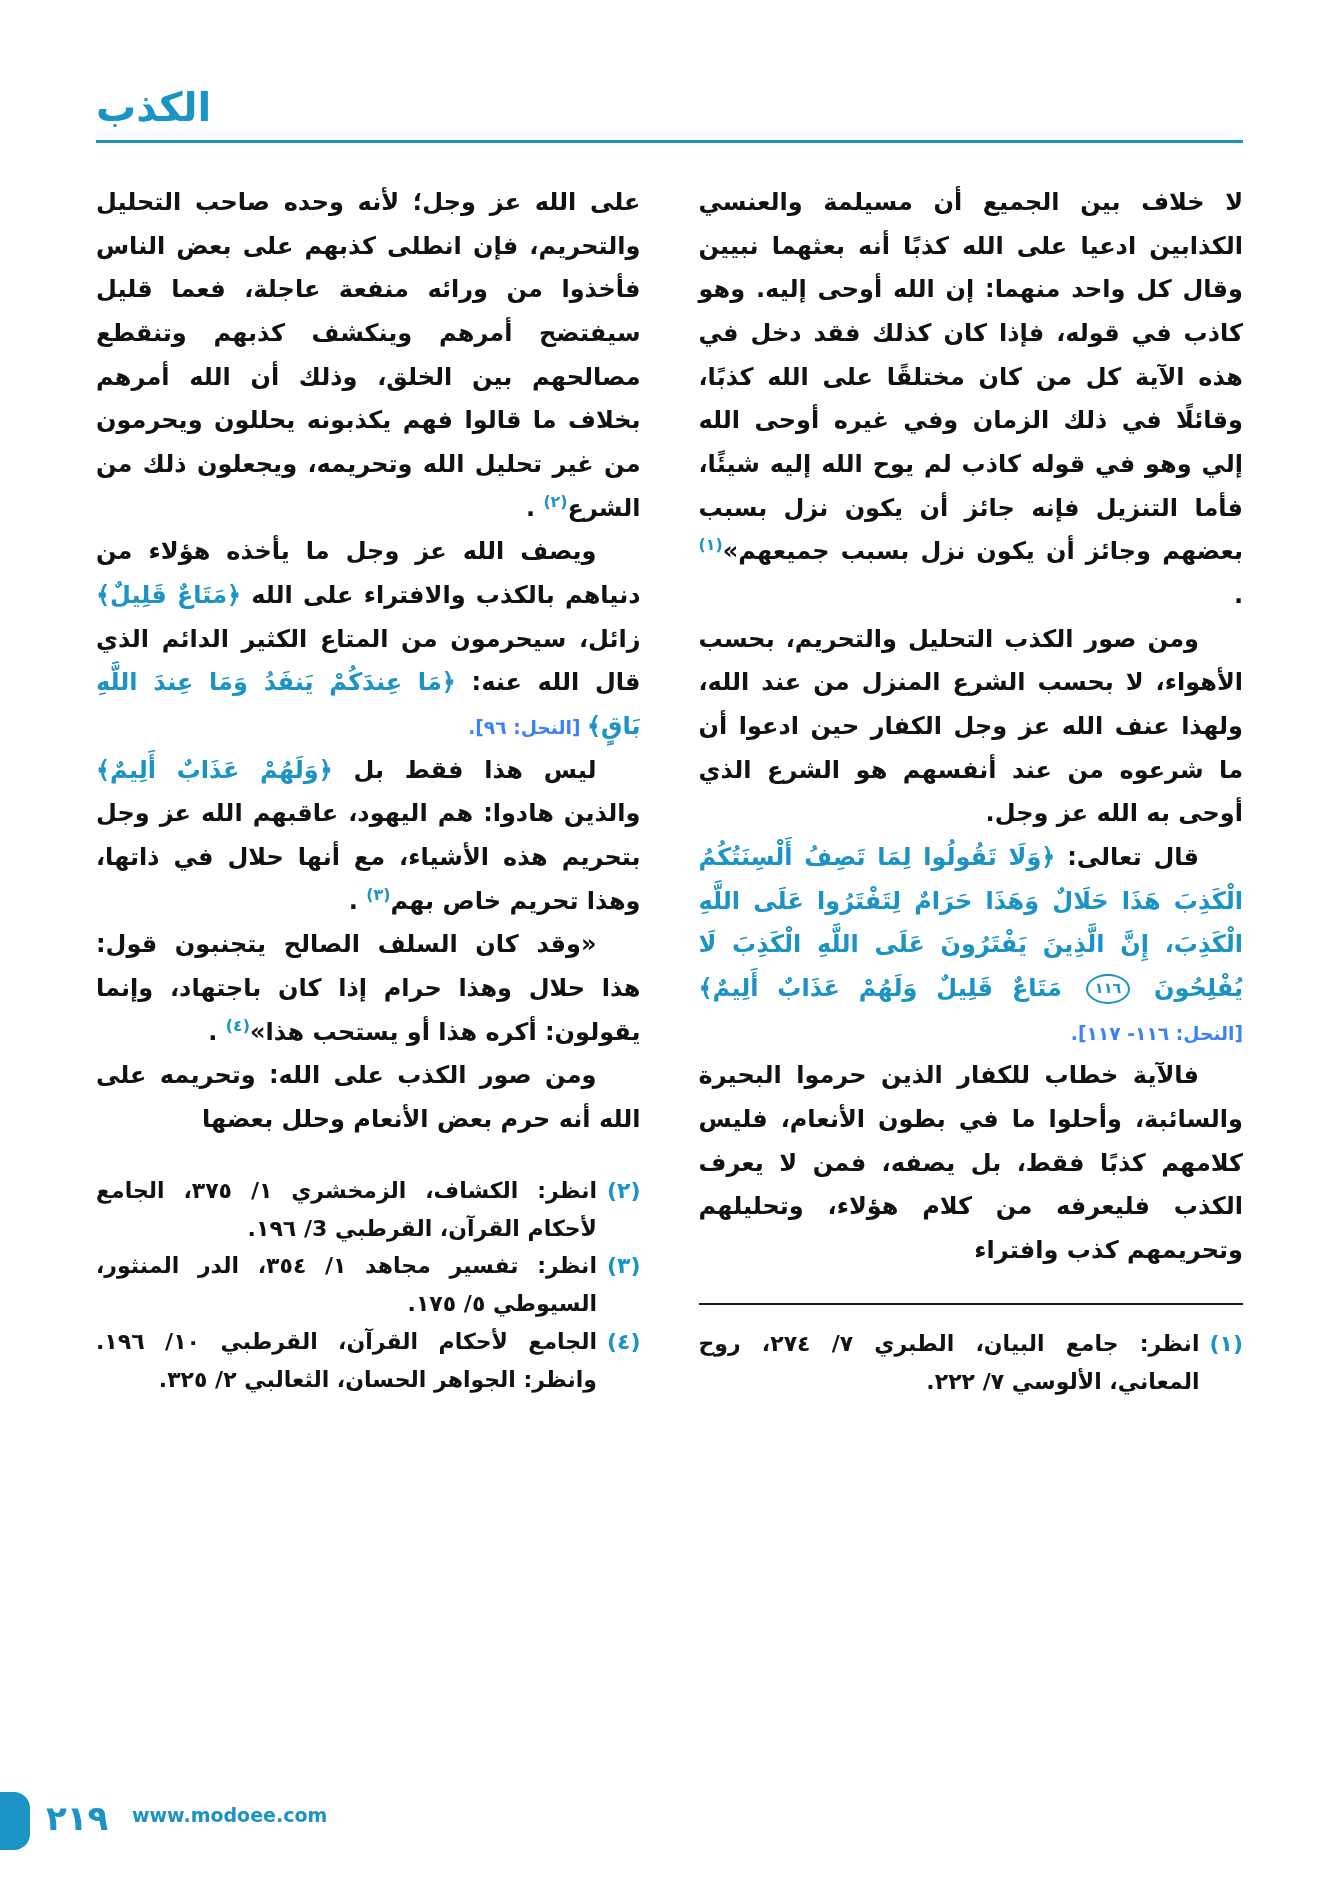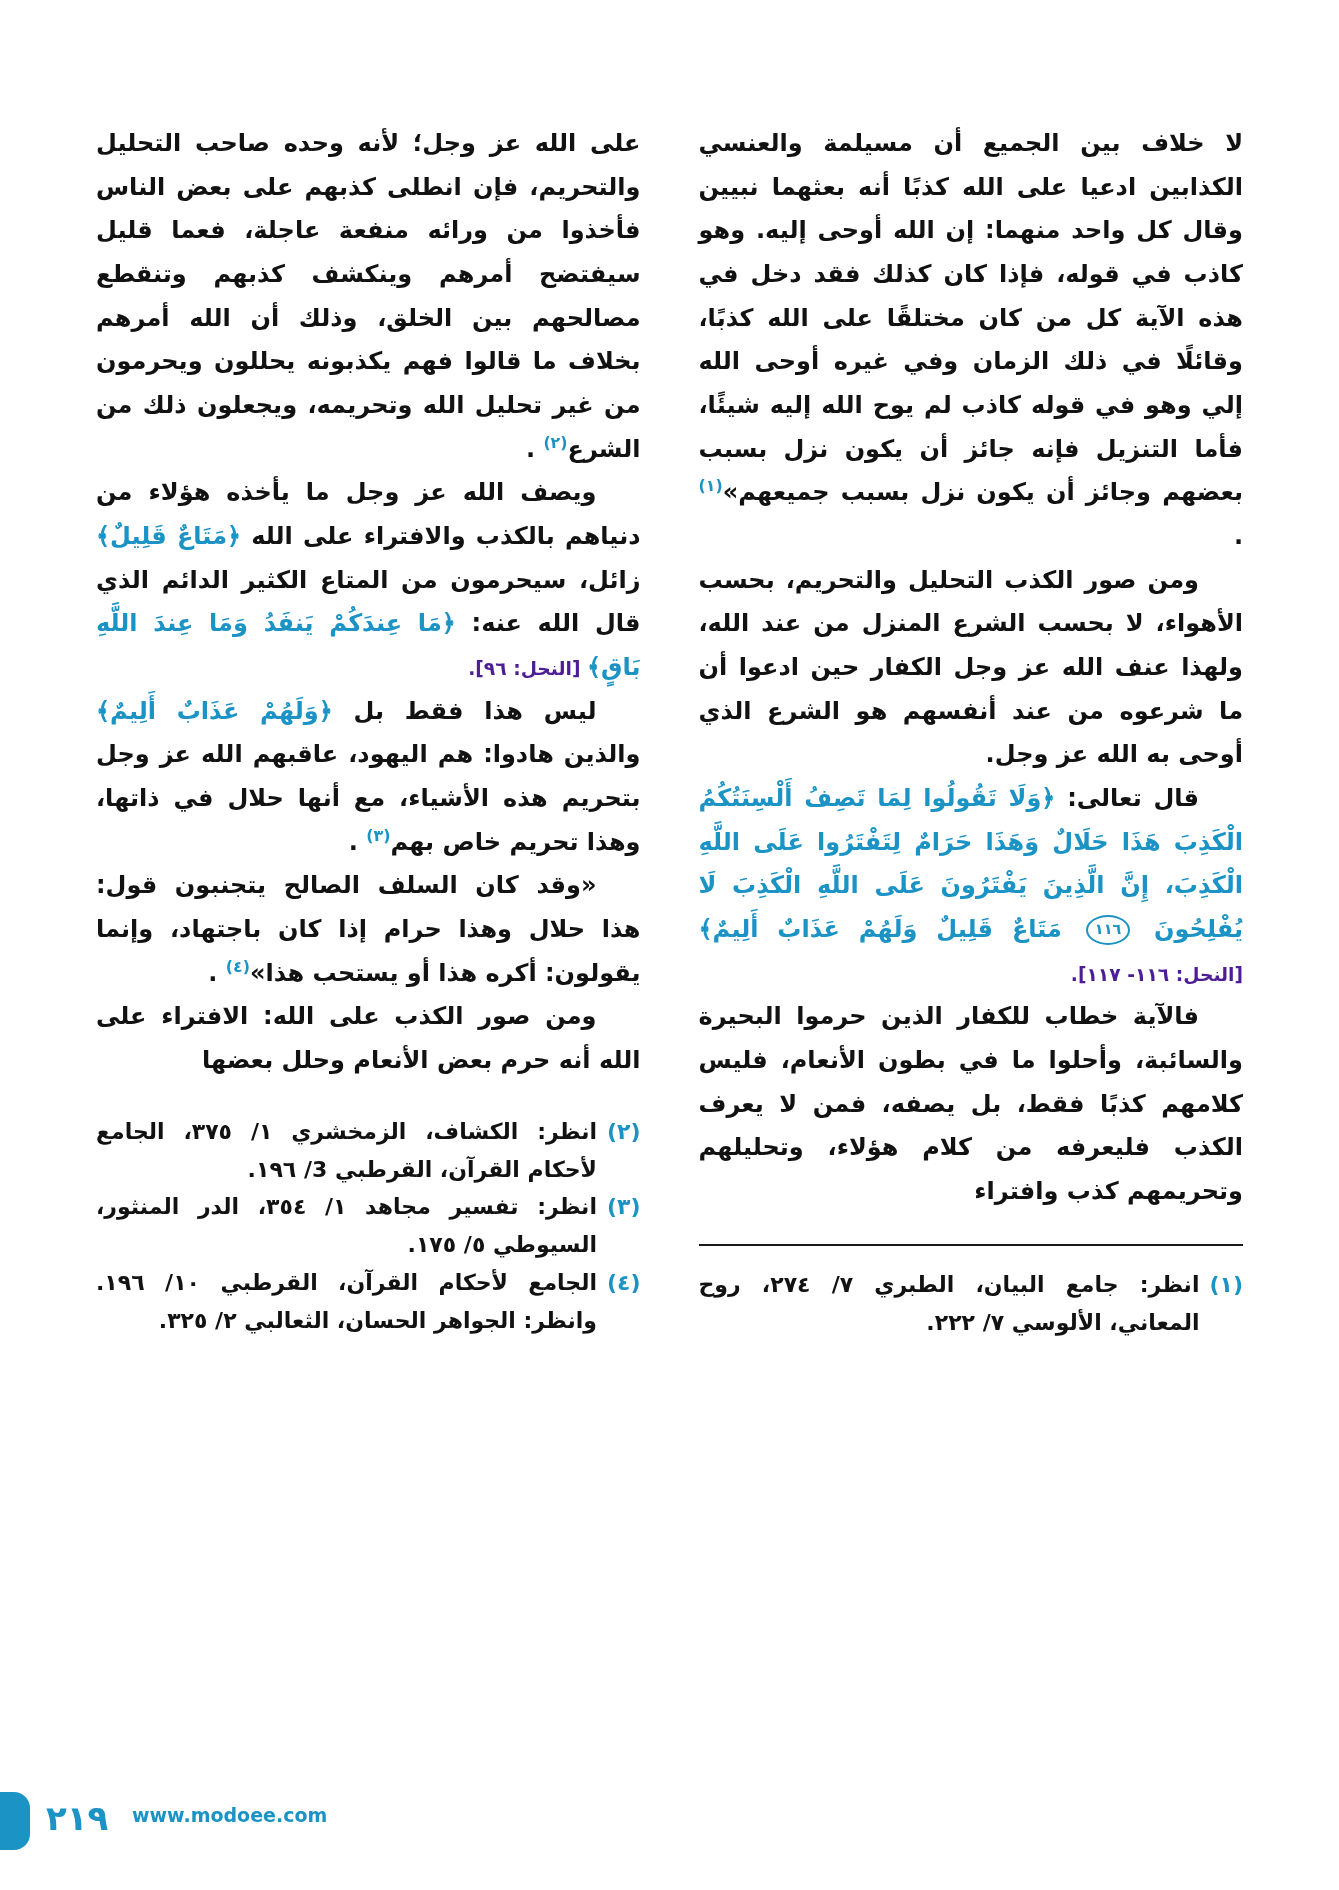--- a/index.html
+++ b/index.html
@@ -46,21 +46,21 @@
   }
   .para + .para { text-indent:44px; }
 
   .seg-quran { color:var(--accent,#1b93c5); }
   .seg-fn {
     color:var(--accent,#1b93c5);
     font-size:0.66em;
     vertical-align:super;
     font-weight:bold;
   }
-  .seg-ref { font-size:0.78em; color:#4c1d95; }
+  .seg-ref { font-size:0.78em; color:#3b82f6; }
   .seg-ayah {
     color:var(--accent,#1b93c5);
     border:2px solid var(--accent,#1b93c5);
     border-radius:50%;
     display:inline-block;
     font-size:0.6em;
     line-height:1;
     padding:5px 7px 7px 7px;
     margin:0 5px;
     vertical-align:middle;
@@ -111,40 +111,44 @@
     text-decoration:none;
     cursor:pointer;
   }
 </style>
 </head>
 <body>
 
 <div class="page" dir="rtl">
   <div class="inner">
 
+    <header>
+      <h1>الكذب</h1>
+      <div class="header-rule"></div>
+    </header>
 
     <main class="columns">
       <section class="column">
           <p class="para"><span class="seg-text">لا خلاف بين الجميع أن مسيلمة والعنسي الكذابين ادعيا على الله كذبًا أنه بعثهما نبيين وقال كل واحد منهما: إن الله أوحى إليه. وهو كاذب في قوله، فإذا كان كذلك فقد دخل في هذه الآية كل من كان مختلقًا على الله كذبًا، وقائلًا في ذلك الزمان وفي غيره أوحى الله إلي وهو في قوله كاذب لم يوح الله إليه شيئًا، فأما التنزيل فإنه جائز أن يكون نزل بسبب بعضهم وجائز أن يكون نزل بسبب جميعهم»</span><span class="seg-fn">(١)</span><span class="seg-text"> .</span></p>
           <p class="para"><span class="seg-text">ومن صور الكذب التحليل والتحريم، بحسب الأهواء، لا بحسب الشرع المنزل من عند الله، ولهذا عنف الله عز وجل الكفار حين ادعوا أن ما شرعوه من عند أنفسهم هو الشرع الذي أوحى به الله عز وجل.</span></p>
           <p class="para"><span class="seg-text">قال تعالى: </span><span class="seg-quran">﴿وَلَا تَقُولُوا لِمَا تَصِفُ أَلْسِنَتُكُمُ الْكَذِبَ هَذَا حَلَالٌ وَهَذَا حَرَامٌ لِتَفْتَرُوا عَلَى اللَّهِ الْكَذِبَ، إِنَّ الَّذِينَ يَفْتَرُونَ عَلَى اللَّهِ الْكَذِبَ لَا يُفْلِحُونَ </span><span class="seg-ayah">١١٦</span><span class="seg-quran"> مَتَاعٌ قَلِيلٌ وَلَهُمْ عَذَابٌ أَلِيمٌ﴾</span><span class="seg-ref"> [النحل: ١١٦- ١١٧].</span></p>
           <p class="para"><span class="seg-text">فالآية خطاب للكفار الذين حرموا البحيرة والسائبة، وأحلوا ما في بطون الأنعام، فليس كلامهم كذبًا فقط، بل يصفه، فمن لا يعرف الكذب فليعرفه من كلام هؤلاء، وتحليلهم وتحريمهم كذب وافتراء</span></p>
           <div class="footnotes ruled">
             <div class="footnote">
               <span class="num">(١)</span>
               <span class="txt">انظر: جامع البيان، الطبري ٧/ ٢٧٤، روح المعاني، الألوسي ٧/ ٢٢٢.</span>
             </div>
           </div>
         </section>
       <section class="column">
           <p class="para"><span class="seg-text">على الله عز وجل؛ لأنه وحده صاحب التحليل والتحريم، فإن انطلى كذبهم على بعض الناس فأخذوا من ورائه منفعة عاجلة، فعما قليل سيفتضح أمرهم وينكشف كذبهم وتنقطع مصالحهم بين الخلق، وذلك أن الله أمرهم بخلاف ما قالوا فهم يكذبونه يحللون ويحرمون من غير تحليل الله وتحريمه، ويجعلون ذلك من الشرع</span><span class="seg-fn">(٢)</span><span class="seg-text"> .</span></p>
           <p class="para"><span class="seg-text">ويصف الله عز وجل ما يأخذه هؤلاء من دنياهم بالكذب والافتراء على الله </span><span class="seg-quran">﴿مَتَاعٌ قَلِيلٌ﴾</span><span class="seg-text"> زائل، سيحرمون من المتاع الكثير الدائم الذي قال الله عنه: </span><span class="seg-quran">﴿مَا عِندَكُمْ يَنفَدُ وَمَا عِندَ اللَّهِ بَاقٍ﴾</span><span class="seg-ref"> [النحل: ٩٦].</span></p>
           <p class="para"><span class="seg-text">ليس هذا فقط بل </span><span class="seg-quran">﴿وَلَهُمْ عَذَابٌ أَلِيمٌ﴾</span><span class="seg-text"> والذين هادوا: هم اليهود، عاقبهم الله عز وجل بتحريم هذه الأشياء، مع أنها حلال في ذاتها، وهذا تحريم خاص بهم</span><span class="seg-fn">(٣)</span><span class="seg-text"> .</span></p>
           <p class="para"><span class="seg-text">«وقد كان السلف الصالح يتجنبون قول: هذا حلال وهذا حرام إذا كان باجتهاد، وإنما يقولون: أكره هذا أو يستحب هذا»</span><span class="seg-fn">(٤)</span><span class="seg-text"> .</span></p>
-          <p class="para"><span class="seg-text">ومن صور الكذب على الله: الافتراء على الله أنه حرم بعض الأنعام وحلل بعضها</span></p>
+          <p class="para"><span class="seg-text">ومن صور الكذب على الله: وتحريمه على الله أنه حرم بعض الأنعام وحلل بعضها</span></p>
           <div class="footnotes">
             <div class="footnote">
               <span class="num">(٢)</span>
               <span class="txt">انظر: الكشاف، الزمخشري ١/ ٣٧٥، الجامع لأحكام القرآن، القرطبي 3/ ١٩٦.</span>
             </div>
             <div class="footnote">
               <span class="num">(٣)</span>
               <span class="txt">انظر: تفسير مجاهد ١/ ٣٥٤، الدر المنثور، السيوطي ٥/ ١٧٥.</span>
             </div>
             <div class="footnote">

